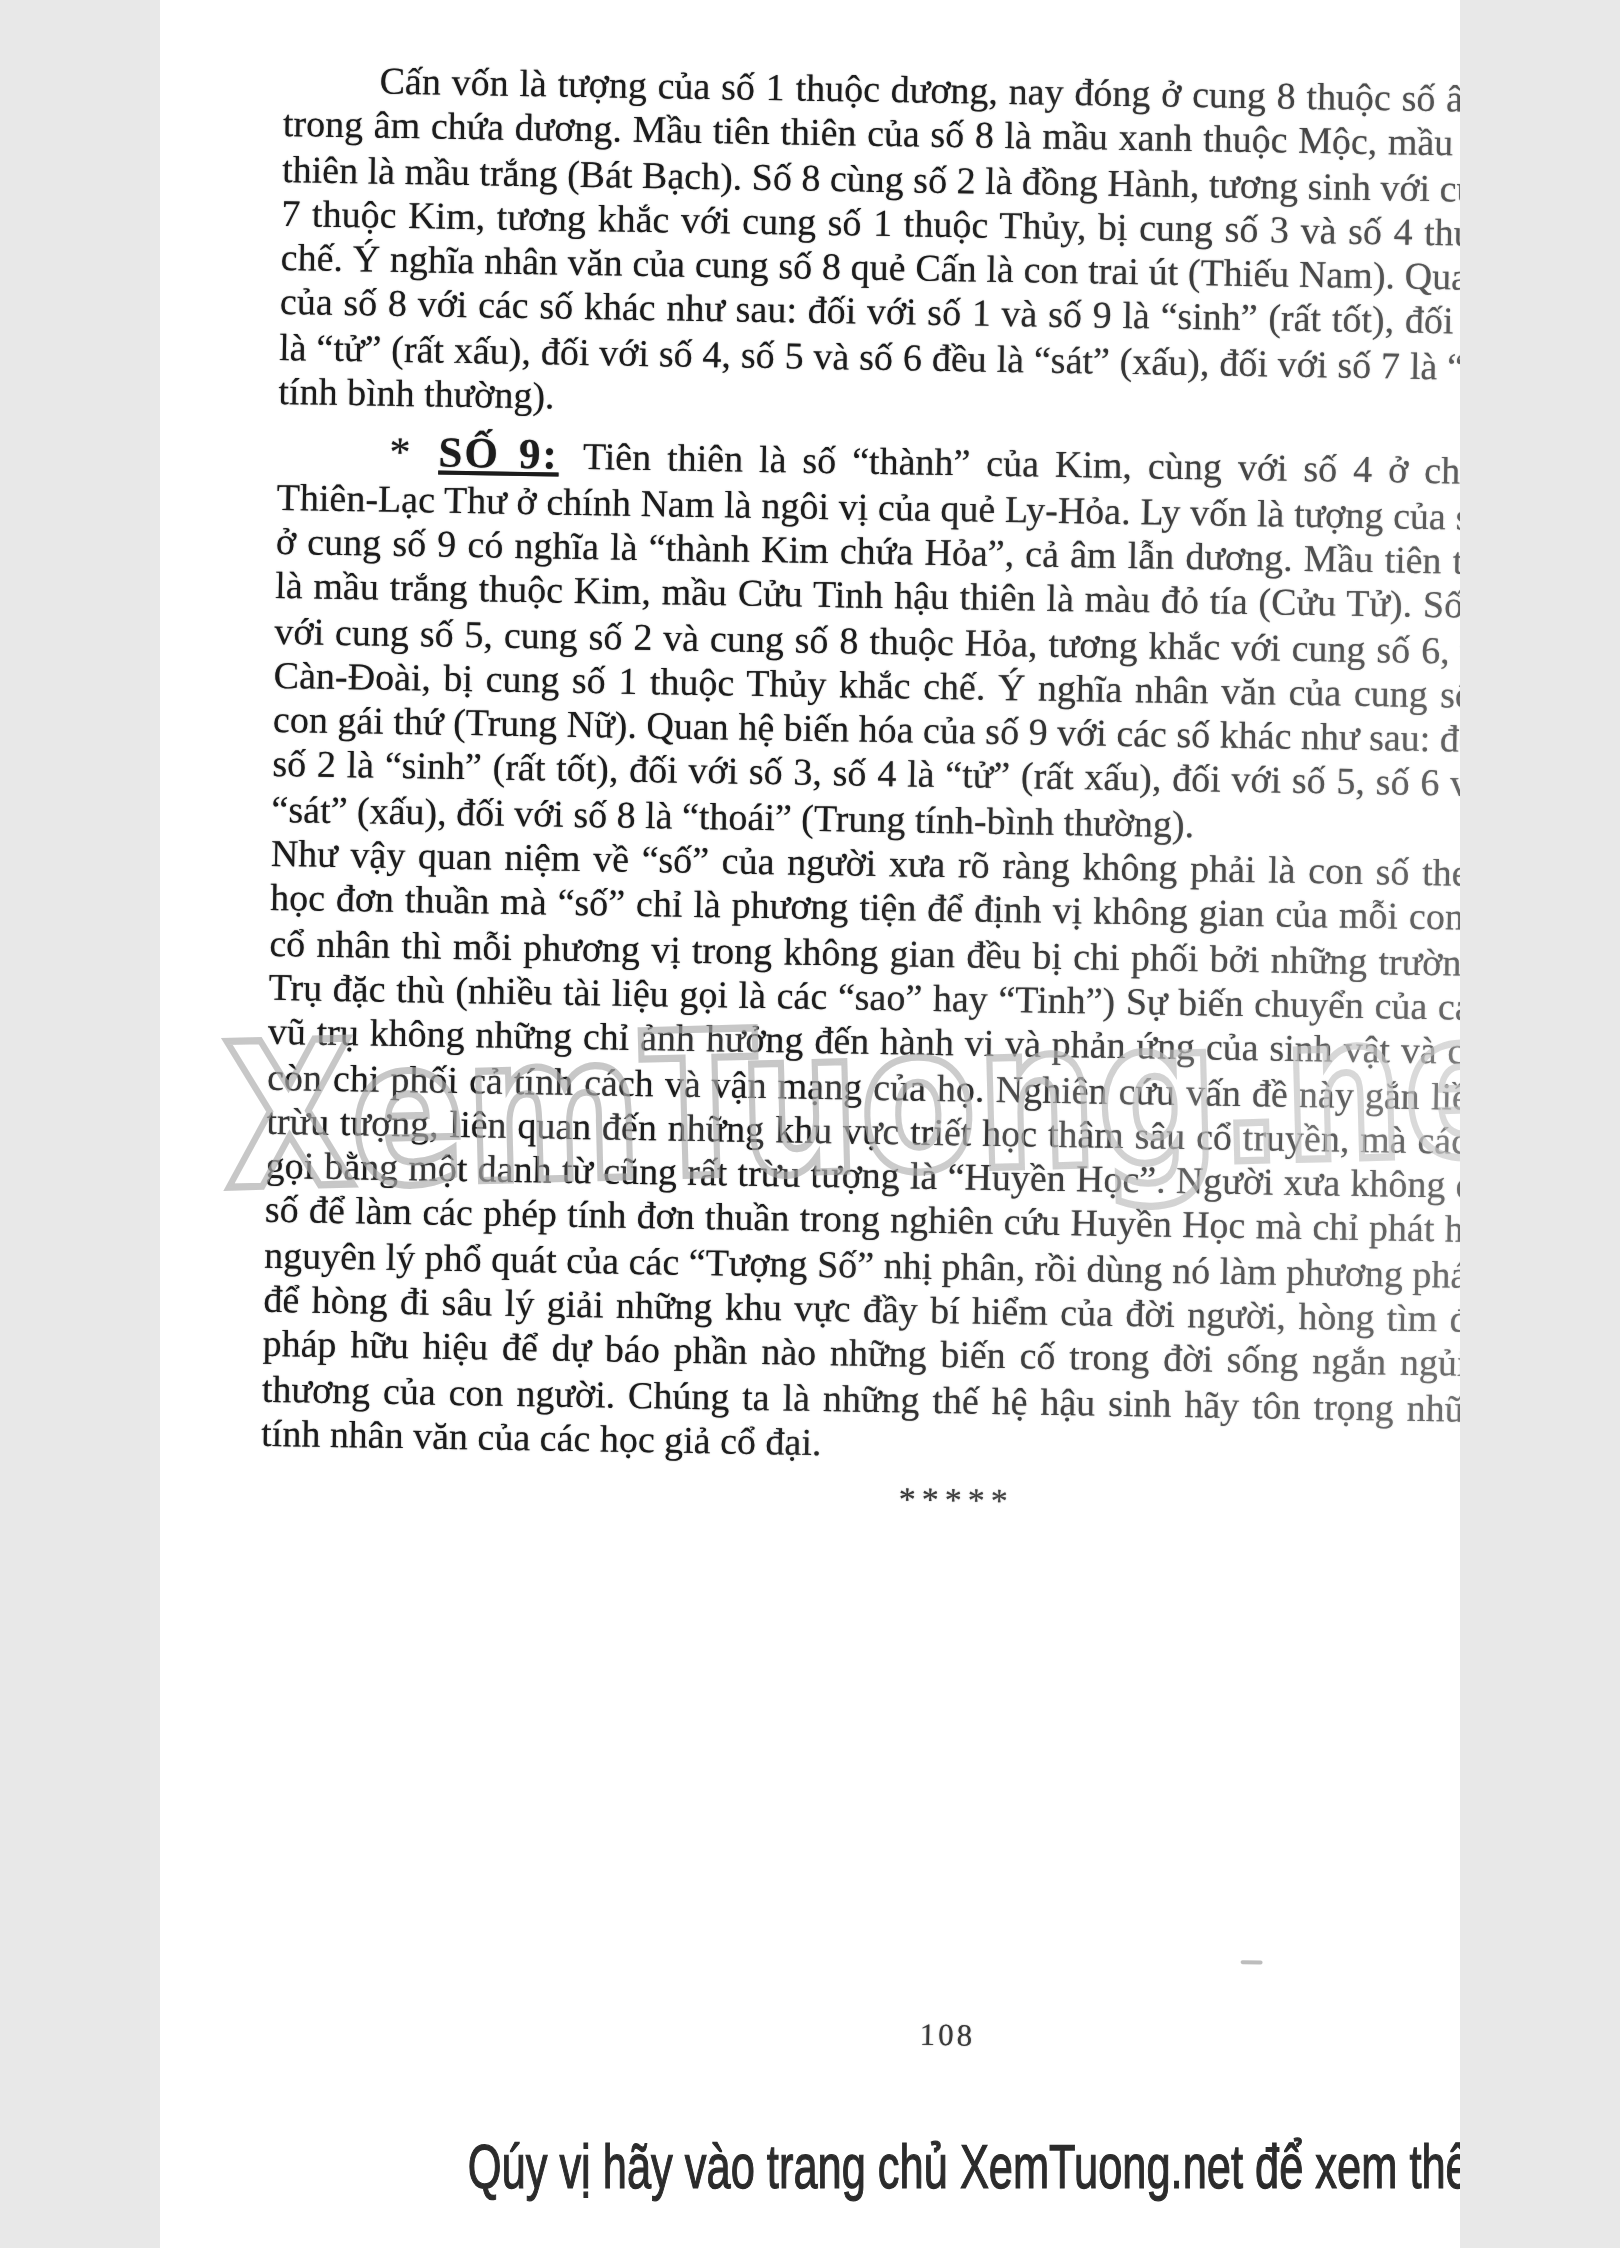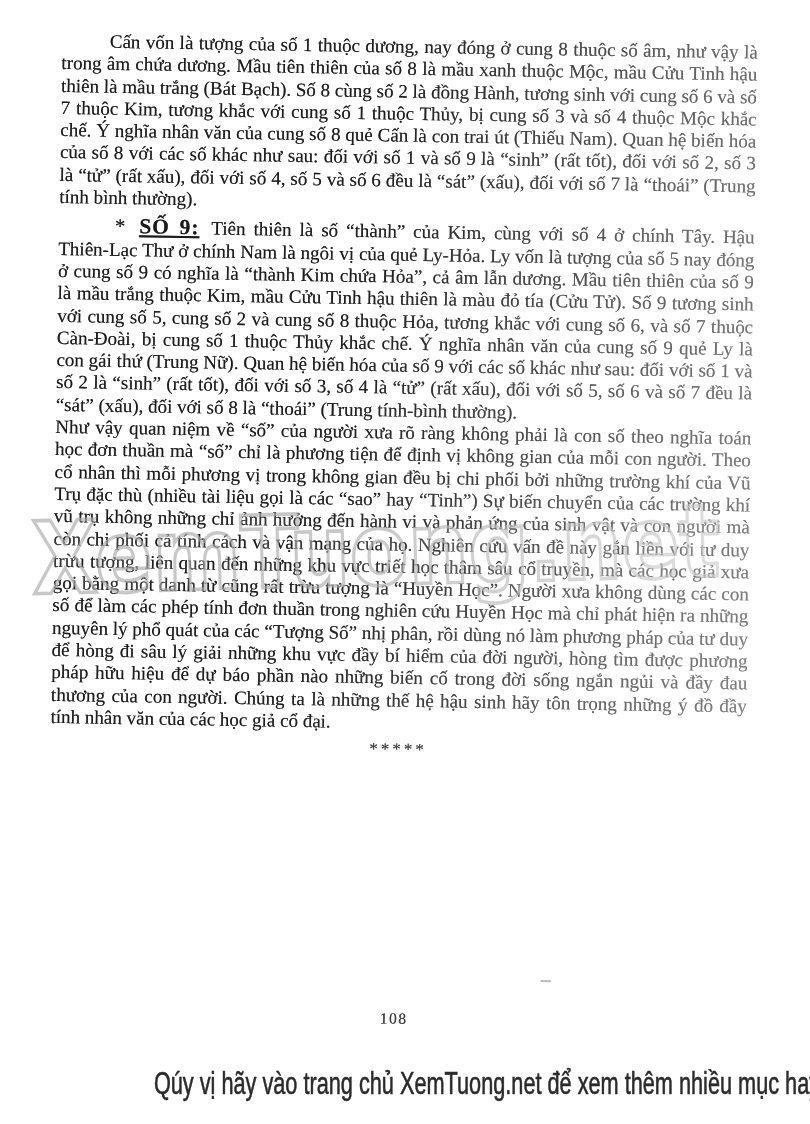--- a/index.html
+++ b/index.html
@@ -1,17 +1,17 @@
 <!DOCTYPE html>
 <html><head>
 <meta charset="utf-8">
 <style>
   html,body{margin:0;padding:0;background:#e8e8e8;}
   .page{
-    position:relative;width:810px;height:1124px;margin:0 auto;
+    position:relative;width:650px;height:1124px;margin:0 auto;
     background:#ffffff;overflow:hidden;
     font-family:"Liberation Serif", serif;
   }
   
   .scan{
     position:absolute;left:62px;top:30px;width:696px;height:1040px;
     transform:rotate(0.95deg);transform-origin:0 0;
     color:#1c1c1c;
     font-size:19px;line-height:22.3px;
     text-shadow:0 0 0.6px rgba(20,20,20,0.65);

